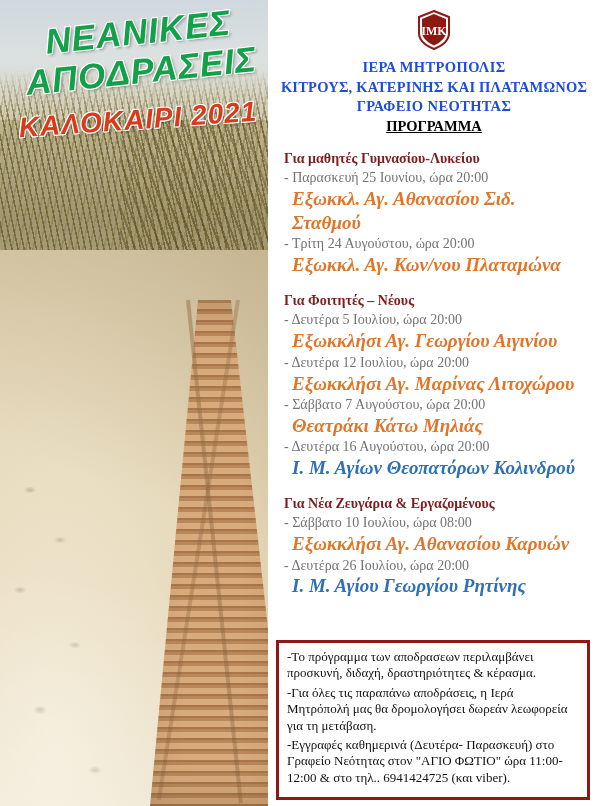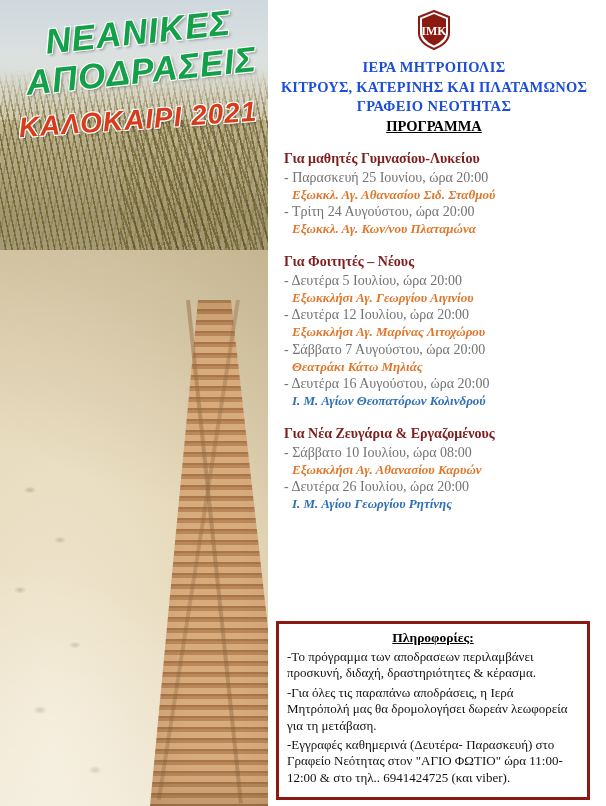--- a/index.html
+++ b/index.html
@@ -234,21 +234,21 @@
     font-family: "Liberation Serif", serif;
     font-weight: normal;
     font-size: 14px;
     color: #737373;
     line-height: 1.28;
   }
   .event .place {
     font-family: "Liberation Serif", serif;
     font-weight: bold;
     font-style: italic;
-    font-size: 13px;
+    font-size: 19px;
     line-height: 1.28;
     padding-left: 8px;
   }
   .place.c-orange { color: #e0762a; }
   .place.c-blue   { color: #2f6fb5; }
 
   
   .infobox {
     position: absolute;
     left: 8px;
@@ -356,20 +356,19 @@
         <div class="when">- Σάββατο 10 Ιουλίου, ώρα 08:00</div>
         <div class="place c-orange">Εξωκκλήσι Αγ. Αθανασίου Καρυών</div>
       </div>
       <div class="event">
         <div class="when">- Δευτέρα 26 Ιουλίου, ώρα 20:00</div>
         <div class="place c-blue">Ι. Μ. Αγίου Γεωργίου Ρητίνης</div>
       </div>
     </div>
 
     <div class="infobox">
-      <div class="info-title">Πληροφορίες:</div>
       <p>-Το πρόγραμμα των αποδρασεων περιλαμβάνει προσκυνή, διδαχή, δραστηριότητες &amp; κέρασμα.</p>
       <p>-Για όλες τις παραπάνω αποδράσεις, η Ιερά Μητρόπολή μας θα δρομολογήσει δωρεάν λεωφορεία για τη μετάβαση.</p>
       <p>-Εγγραφές καθημερινά (Δευτέρα- Παρασκευή) στο Γραφείο Νεότητας στον "ΑΓΙΟ ΦΩΤΙΟ" ώρα 11:00-12:00 &amp; στο τηλ.. 6941424725 (και viber).</p>
     </div>
 
   </div>
 </div>
 
 </body></html>

